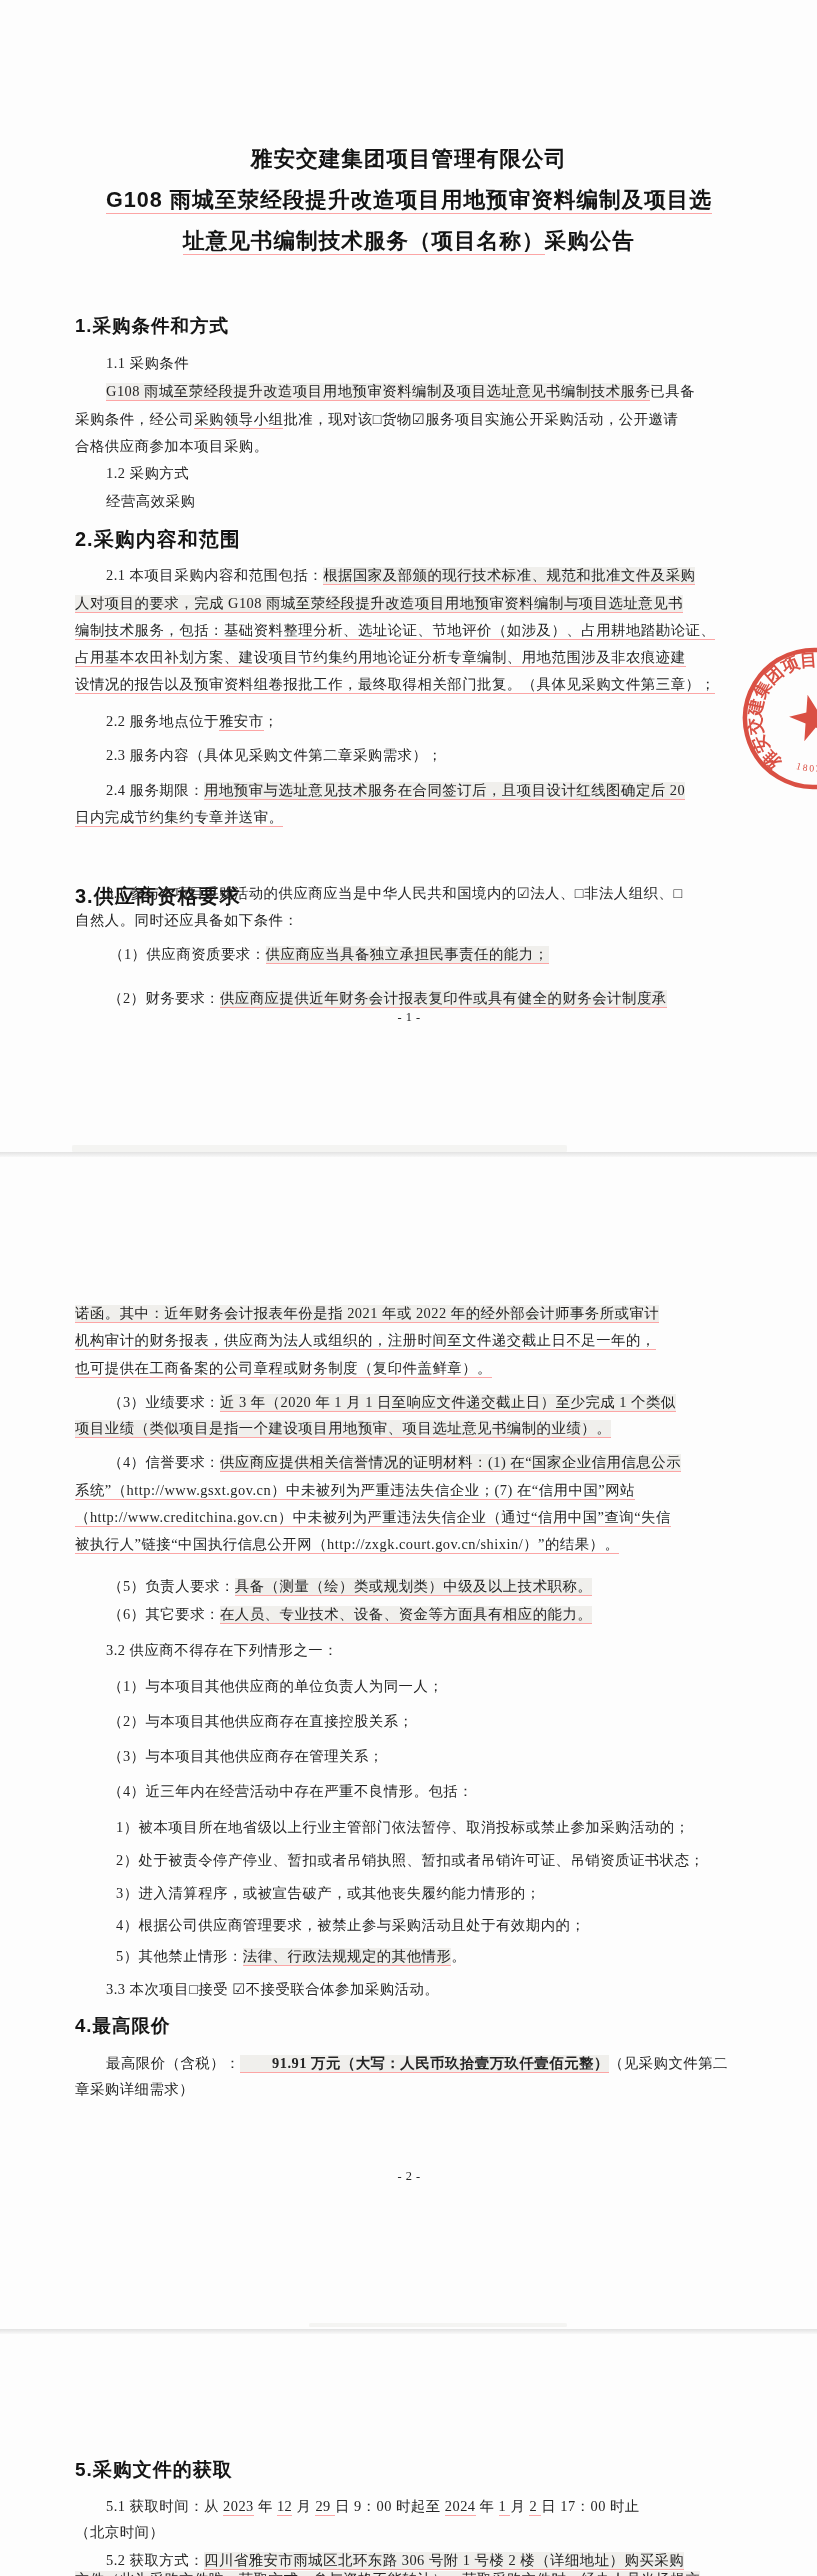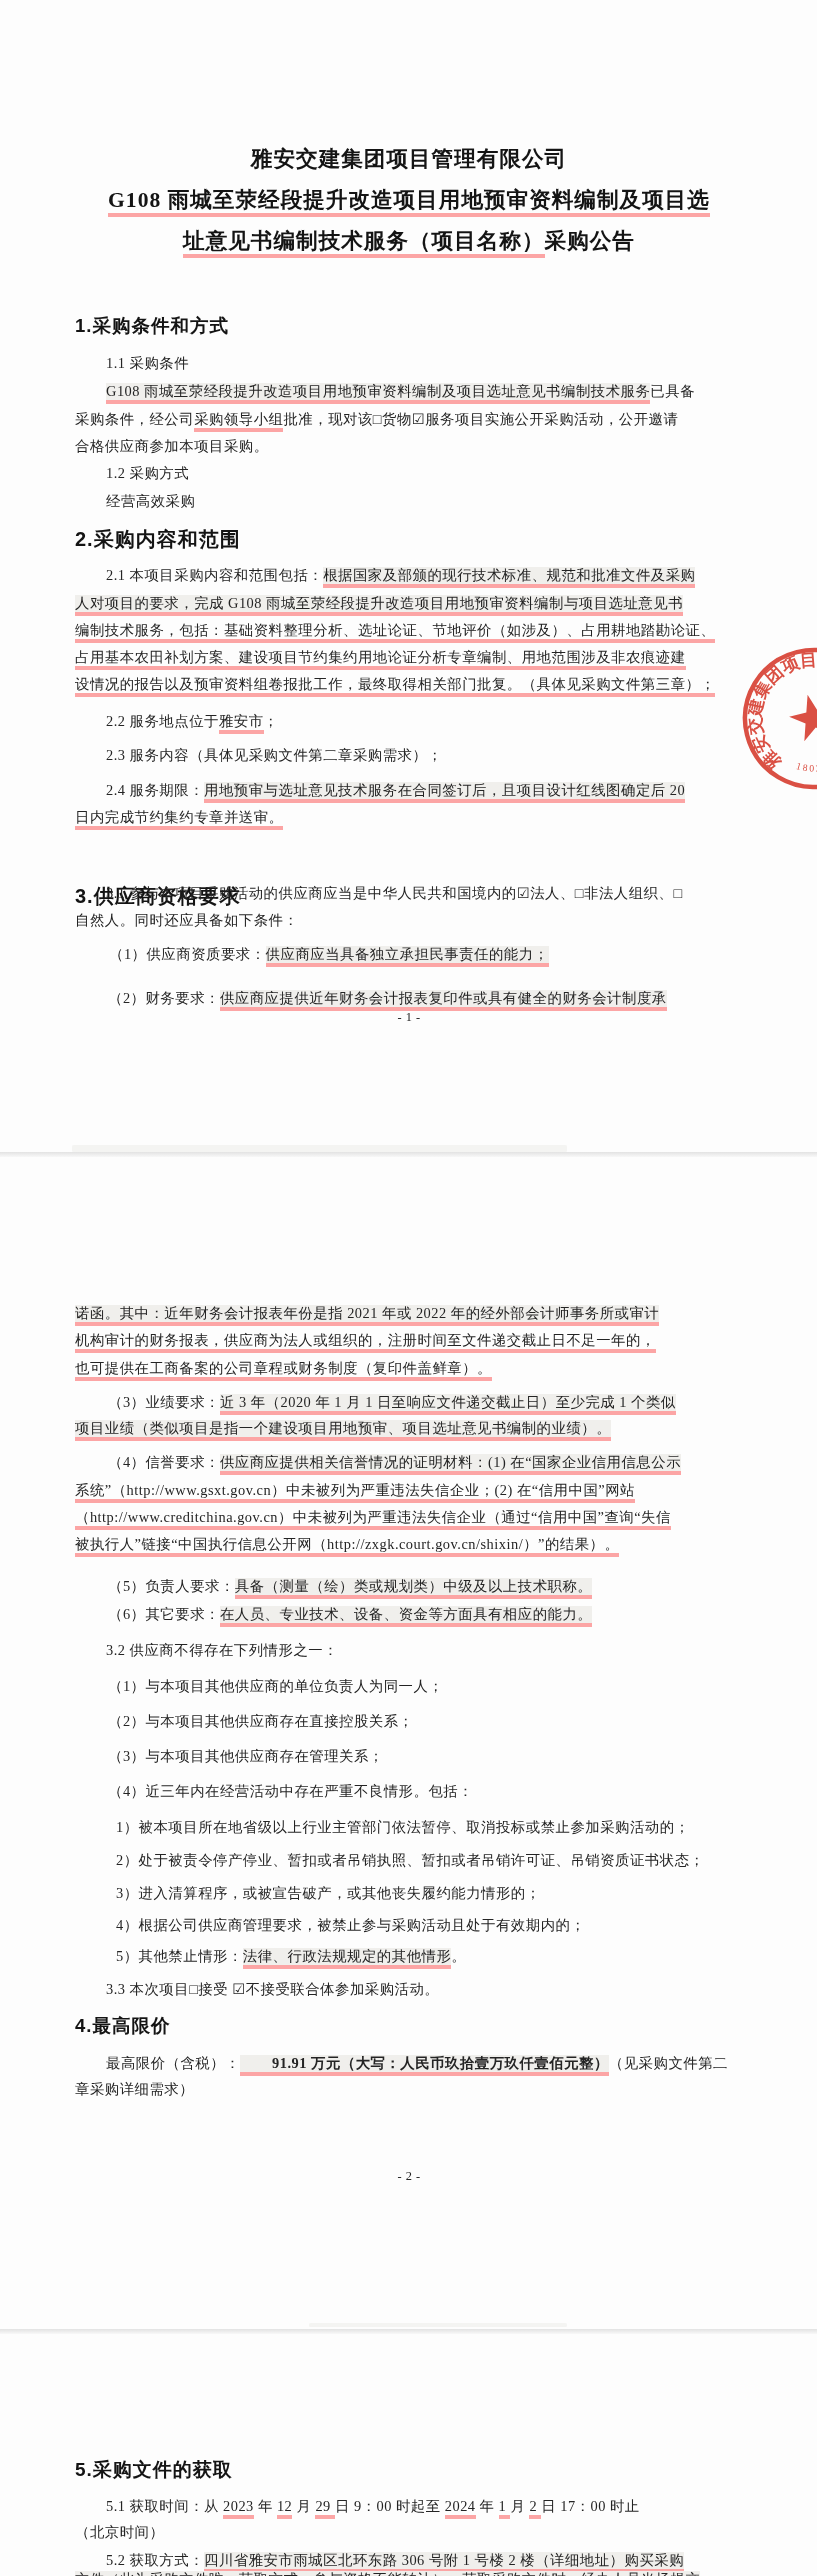--- a/index.html
+++ b/index.html
@@ -9,21 +9,21 @@
     font-family:"Liberation Serif","DejaVu Serif",serif;
     color:#242424;
   }
   .page{position:absolute;left:0;width:100%;background:#fdfdfd;}
   .page-boundary{position:absolute;left:0;width:100%;height:5.2px;
     background:linear-gradient(#dcdcdc,#f7f7f7);opacity:.8;}
   .scan-shadow{position:absolute;background:#ededea;opacity:.55;border-radius:1.5px;}
   .line{position:absolute;font-size:14.4px;line-height:1.2;white-space:nowrap;letter-spacing:0.5px;}
   .line.center{left:0;width:100%;text-align:center;}
   .heading{font-family:"Liberation Sans","DejaVu Sans",sans-serif;font-weight:bold;color:#141414;letter-spacing:1px;}
-  .u{border-bottom:4px solid #fca5a5;padding-bottom:0.5px;font-family:Liberation Serif, serif;}
+  .u{border-bottom:1px solid #fca5a5;padding-bottom:0.5px;}
   .b{font-weight:bold;padding-left:32px;}
   .hl{background:#f0efec;}
   .seal{position:absolute;opacity:.88;pointer-events:none;}
   .seal svg{width:100%;height:100%;display:block;}
 </style>
 </head>
 <body>
 
 <div id="doc">
 
@@ -61,21 +61,21 @@
       <div class="line" style="top: 912px; left: 75px;"><span>自然人。同时还应具备如下条件：</span></div>
       <div class="line" style="top: 946px; left: 109px;"><span>（1）供应商资质要求：</span><span class="u hl">供应商应当具备独立承担民事责任的能力；</span></div>
       <div class="line" style="top: 974px; left: 108px; margin-top: 16px;"><span>（2）财务要求：</span><span class="u hl">供应商应提供近年财务会计报表复印件或具有健全的财务会计制度承</span></div>
       <div class="line center" style="top: 1010px; font-size: 12.4px;"><span>- 1 -</span></div>
       <div class="line" style="top: 1305px; left: 75px;"><span class="u hl">诺函。其中：近年财务会计报表年份是指 2021 年或 2022 年的经外部会计师事务所或审计</span></div>
       <div class="line" style="top: 1332px; left: 75px;"><span class="u">机构审计的财务报表，供应商为法人或组织的，注册时间至文件递交截止日不足一年的，</span></div>
       <div class="line" style="top: 1360px; left: 75px;"><span class="u">也可提供在工商备案的公司章程或财务制度（复印件盖鲜章）。</span></div>
       <div class="line" style="top: 1394px; left: 108px;"><span>（3）业绩要求：</span><span class="u hl">近 3 年（2020 年 1 月 1 日至响应文件递交截止日）至少完成 1 个类似</span></div>
       <div class="line" style="top: 1420px; left: 75px;"><span class="u hl">项目业绩（类似项目是指一个建设项目用地预审、项目选址意见书编制的业绩）。</span></div>
       <div class="line" style="top: 1454px; left: 108px;"><span>（4）信誉要求：</span><span class="u hl">供应商应提供相关信誉情况的证明材料：(1) 在“国家企业信用信息公示</span></div>
-      <div class="line" style="top: 1482px; left: 75px;"><span class="u">系统”（http://www.gsxt.gov.cn）中未被列为严重违法失信企业；(2) 在“信用中国”网站</span></div>
+      <div class="line" style="top: 1482px; left: 75px;"><span class="u">系统”（http://www.gsxt.gov.cn）中未被列为严重违法失信企业；(7) 在“信用中国”网站</span></div>
       <div class="line" style="top: 1509px; left: 75px;"><span class="u">（http://www.creditchina.gov.cn）中未被列为严重违法失信企业（通过“信用中国”查询“失信</span></div>
       <div class="line" style="top: 1536px; left: 75px;"><span class="u">被执行人”链接“中国执行信息公开网（http://zxgk.court.gov.cn/shixin/）”的结果）。</span></div>
       <div class="line" style="top: 1578px; left: 108px;"><span>（5）负责人要求：</span><span class="u hl">具备（测量（绘）类或规划类）中级及以上技术职称。</span></div>
       <div class="line" style="top: 1606px; left: 108px;"><span>（6）其它要求：</span><span class="u hl">在人员、专业技术、设备、资金等方面具有相应的能力。</span></div>
       <div class="line" style="top: 1642px; left: 106px;"><span>3.2 供应商不得存在下列情形之一：</span></div>
       <div class="line" style="top: 1678px; left: 108px;"><span>（1）与本项目其他供应商的单位负责人为同一人；</span></div>
       <div class="line" style="top: 1713px; left: 108px;"><span>（2）与本项目其他供应商存在直接控股关系；</span></div>
       <div class="line" style="top: 1748px; left: 108px;"><span>（3）与本项目其他供应商存在管理关系；</span></div>
       <div class="line" style="top: 1783px; left: 108px;"><span>（4）近三年内在经营活动中存在严重不良情形。包括：</span></div>
       <div class="line" style="top: 1819px; left: 116px;"><span>1）被本项目所在地省级以上行业主管部门依法暂停、取消投标或禁止参加采购活动的；</span></div>

